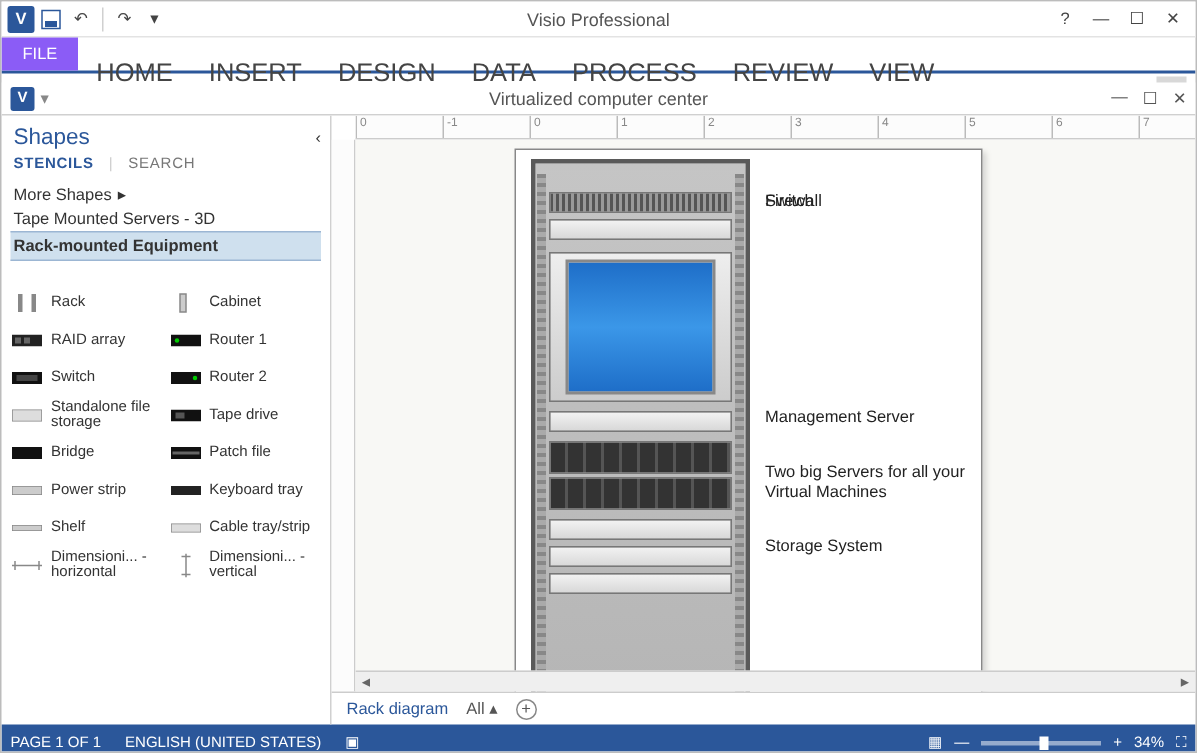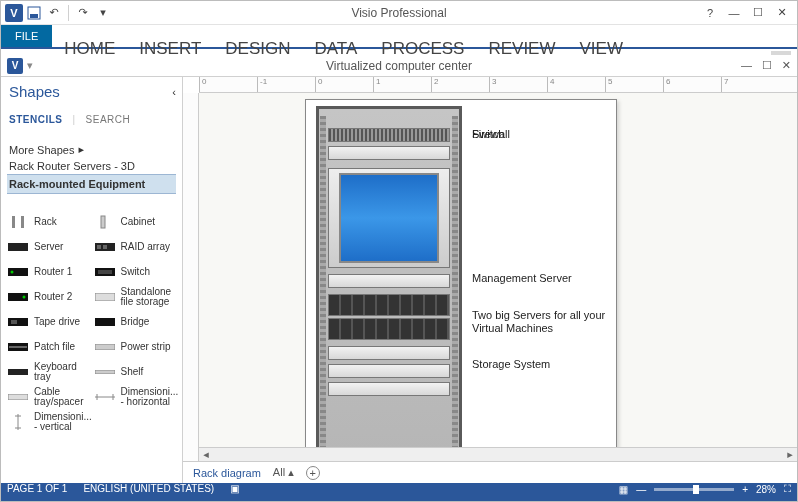--- a/index.html
+++ b/index.html
@@ -12,43 +12,43 @@
   .qat .sep { width: 1px; height: 16px; background: #d0d0d0; margin: 0 3px; }
   .visio-logo { width: 18px; height: 18px; background: #2b579a; color: #fff; font-weight: bold; font-size: 11px; display: flex; align-items: center; justify-content: center; border-radius: 2px; }
   .title-text { position: absolute; left: 50%; transform: translateX(-50%); font-size: 12px; color: #555; }
   .win-controls { margin-left: auto; display: flex; align-items: center; gap: 10px; padding-right: 8px; color: #444; }
   .win-controls span { width: 14px; text-align: center; }
   .user-area { display: flex; align-items: center; gap: 6px; position: absolute; right: 6px; top: 26px; font-size: 11px; color: #555; }
   .avatar { width: 20px; height: 20px; background: #d8d8d8; }
   
   
   .ribbon { height: 24px; display: flex; align-items: stretch; border-bottom: 2px solid #2b579a; position: relative; }
-  .file-tab { background: #0369a1; color: #fff; padding: 0 14px; display: flex; align-items: center; font-size: 11px; }
+  .file-tab { background: #8b5cf6; color: #fff; padding: 0 14px; display: flex; align-items: center; font-size: 11px; }
   .rtab { padding: 0 12px; display: flex; align-items: center; font-size: 17px; color: #444; cursor: default; margin-top: 24px; }
   
   
   .doc-bar { height: 22px; display: flex; align-items: center; padding: 0 6px; border-bottom: 1px solid #d0d0d0; position: relative; margin-top: 6px; background: #fff; }
   .doc-bar .visio-logo { width: 16px; height: 16px; font-size: 10px; }
   .doc-title { position: absolute; left: 50%; transform: translateX(-50%); color: #555; font-size: 12px; }
   .doc-controls { margin-left: auto; display: flex; gap: 10px; color: #555; }
   
   
   .main { display: flex; height: calc(100% - 24px - 24px - 28px - 18px); }
   
   
-  .shapes-panel { width: 182px; border-right: 1px solid #d0d0d0; display: flex; flex-direction: column; padding: 0 2px 0 6px; overflow: hidden; gap: 10px; }
+  .shapes-panel { width: 220px; border-right: 1px solid #d0d0d0; display: flex; flex-direction: column; padding: 0 2px 0 6px; overflow: hidden; }
   .shapes-header { display: flex; align-items: center; justify-content: space-between; padding: 6px 4px 2px 2px; }
   .shapes-header h2 { font-size: 15px; font-weight: normal; color: #2b579a; }
   .shapes-tabs { display: flex; gap: 10px; padding: 2px 0 6px 2px; font-size: 10px; color: #777; letter-spacing: 0.5px; }
   .shapes-tabs .sel { color: #2b579a; font-weight: 600; }
   .shapes-tabs .div { color: #ccc; }
   .groups { font-size: 11px; color: #333; }
   .groups .g { padding: 2px 2px; display: flex; align-items: center; gap: 4px; }
   .groups .g.sel { background: #cfe0ee; font-weight: bold; border-top: 1px solid #9cb6d3; border-bottom: 1px solid #9cb6d3; padding: 3px 2px; margin-right: 4px; }
-  .stencil-grid { display: grid; grid-template-columns: 1fr 1fr; gap: 1px 0; padding-top: 6px; overflow: hidden; }
+  .stencil-grid { display: grid; grid-template-columns: 1fr 1fr; gap: 1px 0; padding-top: 6px; overflow: hidden; margin-top: 10px; }
   .stencil-item { display: flex; align-items: center; gap: 5px; padding: 2px 0; height: 24px; }
   .stencil-item .ic { width: 22px; height: 16px; display: flex; align-items: center; justify-content: center; flex-shrink: 0; }
   .stencil-item .lbl { font-size: 10px; line-height: 10px; color: #333; }
   
   
   .canvas-area { flex: 1; display: flex; flex-direction: column; overflow: hidden; position: relative; }
   .ruler-h { height: 16px; background: #fcfcfc; border-bottom: 1px solid #ccc; position: relative; font-size: 8px; color: #888; margin-left: 16px; overflow: hidden; }
   .ruler-h .tick { position: absolute; top: 0; height: 100%; border-left: 1px solid #bbb; padding-left: 2px; }
   .canvas-body { flex: 1; display: flex; overflow: hidden; }
   .ruler-v { width: 16px; background: #fcfcfc; border-right: 1px solid #ccc; }
@@ -76,21 +76,21 @@
   
   .hscroll { position: absolute; bottom: 0; left: 0; right: 0; height: 14px; background: #efefef; border-top: 1px solid #ccc; display: flex; align-items: center; }
   .hscroll .arrow { width: 14px; text-align: center; color: #666; }
   
   
   .page-tabs { height: 22px; border-top: 1px solid #ccc; display: flex; align-items: center; gap: 12px; padding-left: 10px; font-size: 11px; color: #555; }
   .page-tabs .pt-sel { color: #2b579a; }
   .page-tabs .add { width: 14px; height: 14px; border: 1px solid #888; border-radius: 50%; display: flex; align-items: center; justify-content: center; font-size: 11px; }
   
   
-  .status { height: 18px; background: #2b579a; color: #fff; display: flex; align-items: flex-start; font-size: 10px; padding: 0 6px; gap: 16px; }
+  .status { height: 18px; background: #2b579a; color: #fff; display: flex; align-items: flex-end; font-size: 10px; padding: 0 6px; gap: 16px; }
   .status .right { margin-left: auto; display: flex; align-items: center; gap: 8px; }
   .zoom-slider { width: 80px; height: 3px; background: rgba(255,255,255,0.5); position: relative; }
   .zoom-slider .th { position: absolute; left: 48%; top: -3px; width: 6px; height: 9px; background: #fff; }
   
   svg { display: block; }
 </style>
 </head>
 <body>
 
 <div class="titlebar">
@@ -153,21 +153,21 @@
     <div class="shapes-tabs">
       <span class="sel">STENCILS</span>
       <span class="div">|</span>
       <span>SEARCH</span>
     </div>
     <div class="groups">
       <div class="g">
           <span>More Shapes</span> 
           <span>▸</span>
         </div>
-      <div class="g">Rack Router Servers - 3D</div>
+      <div class="g">Tape Mounted Servers - 3D</div>
       <div class="g sel">Rack-mounted Equipment</div>
     </div>
     <div class="stencil-grid" id="stencil-grid">
         <div class="stencil-item">
           <span class="ic">
             <svg width="16" height="14">
               <rect x="2" y="1" width="3" height="12" fill="#888"></rect>
               <rect x="11" y="1" width="3" height="12" fill="#888"></rect>
             </svg>
           </span>
@@ -178,28 +178,20 @@
             <svg width="16" height="14">
               <rect x="4" y="1" width="4" height="12" fill="#ccc" stroke="#888"></rect>
             </svg>
           </span>
           <span class="lbl">Cabinet</span>
         </div>
         <div class="stencil-item">
           <span class="ic">
             <svg width="20" height="8">
               <rect width="20" height="8" fill="#222"></rect>
-            </svg>
-          </span>
-          <span class="lbl">Server</span>
-        </div>
-        <div class="stencil-item">
-          <span class="ic">
-            <svg width="20" height="8">
-              <rect width="20" height="8" fill="#222"></rect>
               <rect x="2" y="2" width="4" height="4" fill="#666"></rect>
               <rect x="8" y="2" width="4" height="4" fill="#666"></rect>
             </svg>
           </span>
           <span class="lbl">RAID array</span>
         </div>
         <div class="stencil-item">
           <span class="ic">
             <svg width="20" height="8">
               <rect width="20" height="8" fill="#111"></rect>
@@ -283,21 +275,21 @@
             </svg>
           </span>
           <span class="lbl">Shelf</span>
         </div>
         <div class="stencil-item">
           <span class="ic">
             <svg width="20" height="6">
               <rect width="20" height="6" fill="#ddd" stroke="#888"></rect>
             </svg>
           </span>
-          <span class="lbl">Cable tray/spacer</span>
+          <span class="lbl">Cable tray/strip</span>
         </div>
         <div class="stencil-item">
           <span class="ic">
             <svg width="20" height="10">
               <line x1="0" y1="5" x2="20" y2="5" stroke="#888"></line>
               <line x1="2" y1="2" x2="2" y2="8" stroke="#888"></line>
               <line x1="18" y1="2" x2="18" y2="8" stroke="#888"></line>
             </svg>
           </span>
           <span class="lbl">Dimensioni... - horizontal</span>
@@ -373,16 +365,16 @@
   <span>PAGE 1 OF 1</span>
   <span>ENGLISH (UNITED STATES)</span>
   <span>▣</span>
   <div class="right">
     <span>▦</span>
     <span>—</span>
     <div class="zoom-slider">
         <div class="th"></div>
       </div>
     <span>+</span>
-    <span>28%</span>
+    <span>34%</span>
     <span>⛶</span>
   </div>
 </div>
 
 </body></html>

